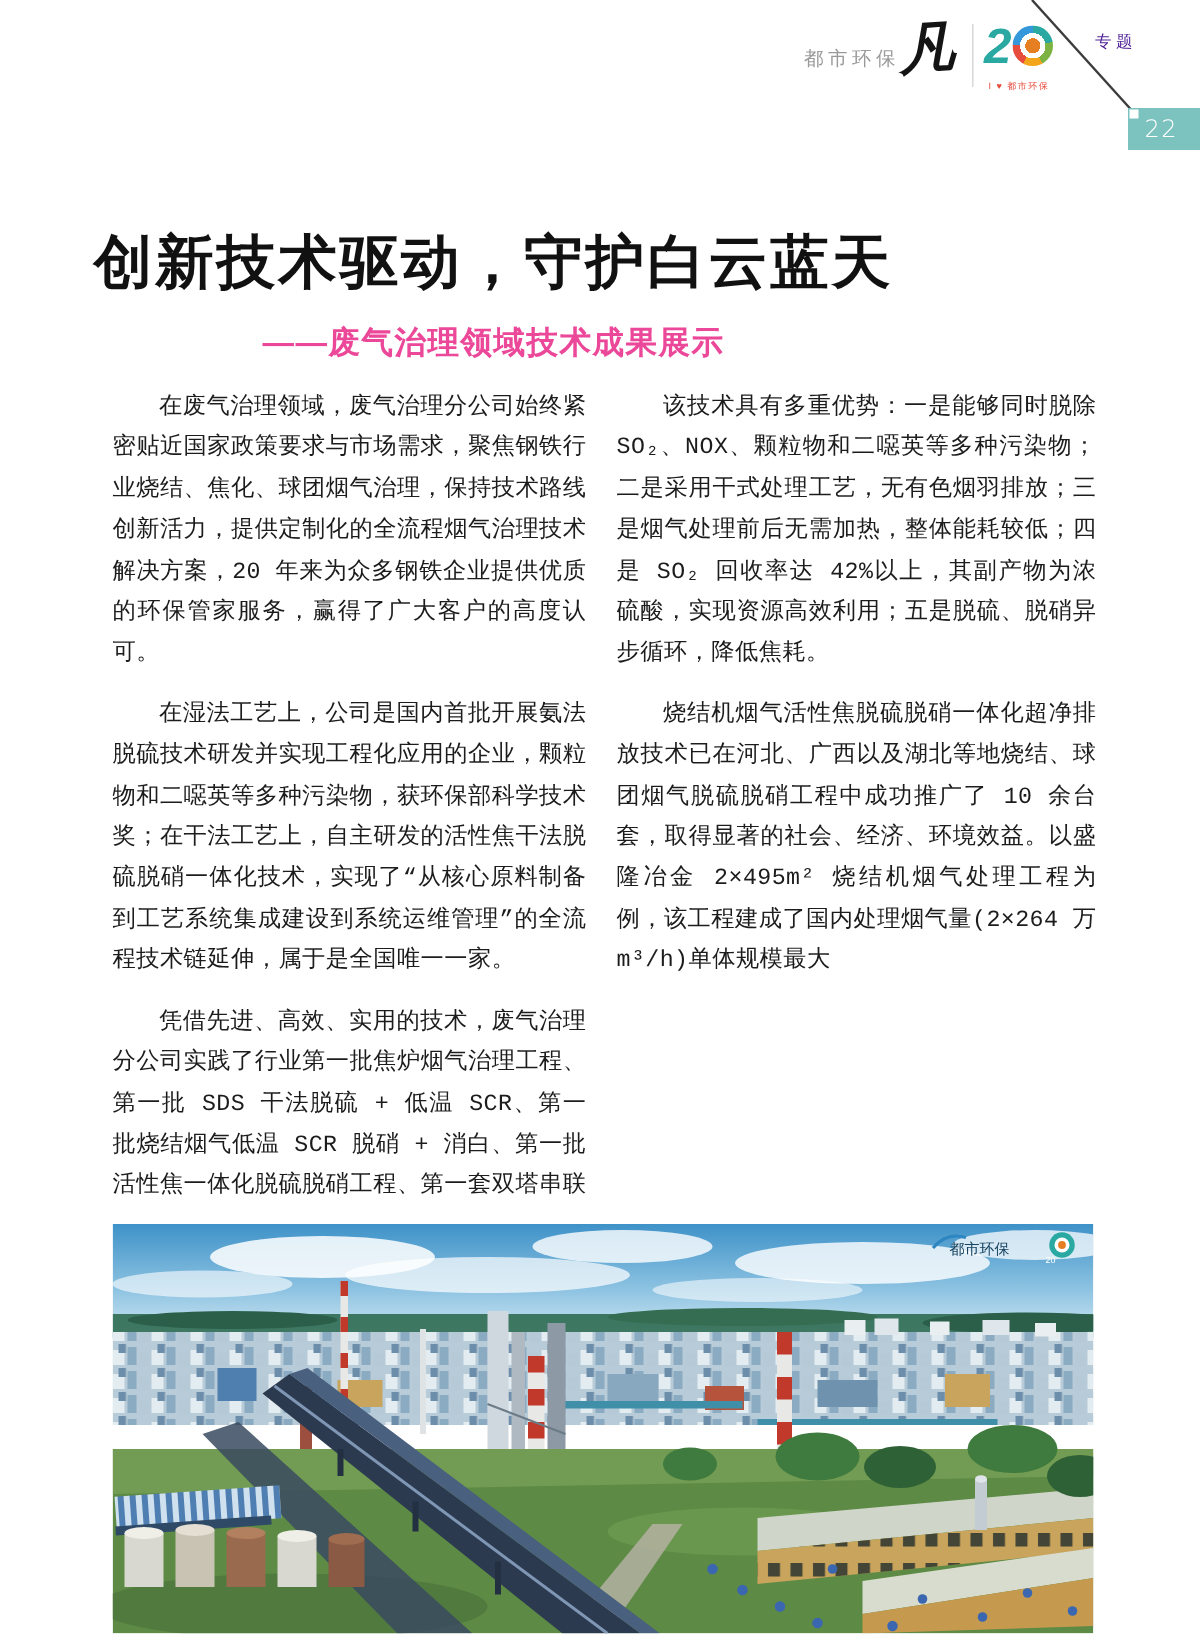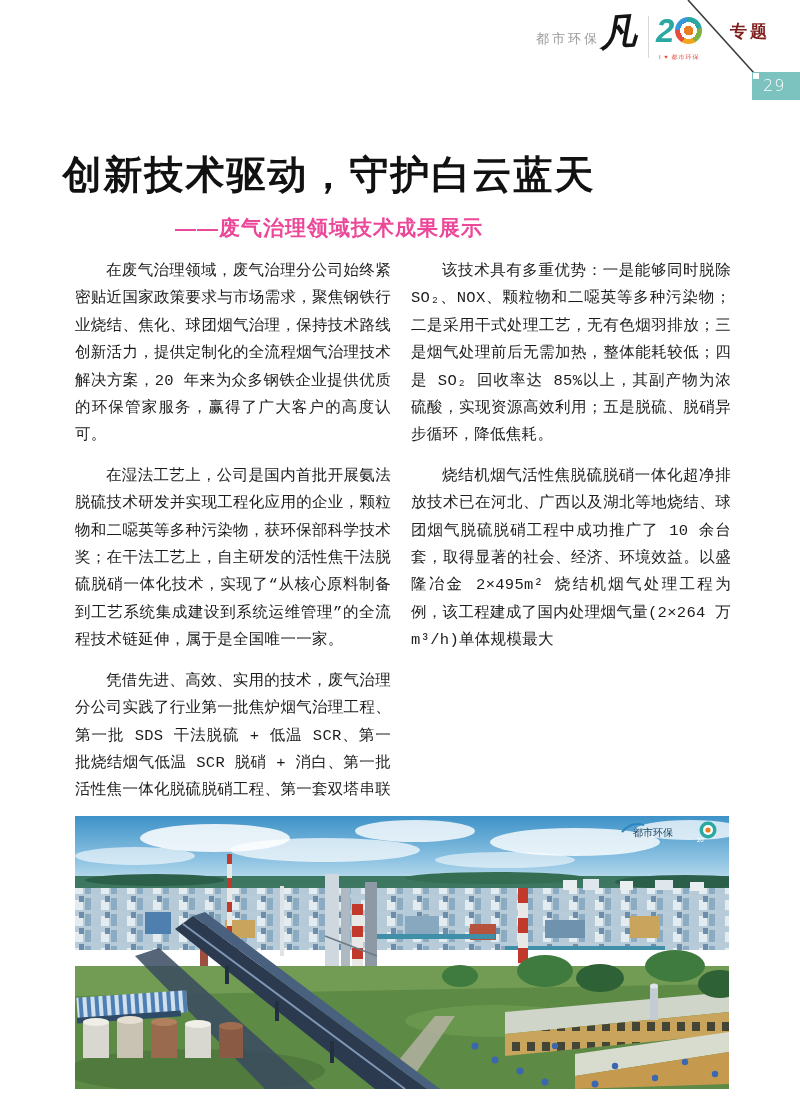--- a/index.html
+++ b/index.html
@@ -16,21 +16,21 @@
   .head-divider { position:absolute; left:648px; top:16px; width:1px; height:42px; background:#d8d8d8; }
   .logo20 { position:absolute; left:656px; top:14px; display:flex; align-items:center; }
   .logo20 .two { font-size:33px; font-weight:bold; font-style:italic; color:#2aa9a2; line-height:1; }
   .logo20 .zero {
     display:inline-block; width:27px; height:27px; border-radius:50%; margin-left:1px;
     background:
       radial-gradient(circle at 50% 50%, #e67e22 0 5px, #ffffff 5px 8.5px, rgba(0,0,0,0) 8.5px),
       conic-gradient(#2aa9a2 0 22%, #7cb342 22% 42%, #f3a51c 42% 58%, #e74c3c 58% 76%, #3498db 76% 100%);
   }
   .logo-tagline { position:absolute; left:659px; top:53px; font-size:6px; color:#e74c3c; letter-spacing:1px; white-space:nowrap; }
-  .section-label { position:absolute; left:730px; top:20px; font-size:17px; font-weight:bold; color:#7f1d1d; letter-spacing:3px; }
+  .section-label { position:absolute; left:730px; top:20px; font-size:11px; font-weight:normal; color:#4c1d95; letter-spacing:3px; }
   .diag-svg { position:absolute; left:0; top:0; width:800px; height:110px; pointer-events:none; }
   .page-badge { position:absolute; left:752px; top:72px; width:48px; height:28px; background:#7cc2be; }
   .page-badge .notch { position:absolute; left:1px; top:1px; width:6px; height:6px; background:#ffffff; }
   .page-badge .num { position:absolute; left:11px; top:4px; font-size:16px; font-weight:300; color:#ffffff; font-family:"DejaVu Sans", sans-serif; letter-spacing:1px; }
 
   
   .title-block { position:absolute; left:0; top:148px; width:658px; text-align:center; }
   .title-block h1 { font-size:39px; font-weight:800; color:#111; letter-spacing:2px; }
   .title-block h2 { font-size:21px; font-weight:600; color:#ec4899; margin-top:12px; letter-spacing:1px; }
 
@@ -62,37 +62,37 @@
     <span class="two">2</span>
     <span class="zero"></span>
   </span>
   <span class="logo-tagline">I ♥ 都市环保</span>
   <span class="section-label">专题</span>
   <svg class="diag-svg">
     <line x1="688" y1="0" x2="754" y2="73" stroke="#3c3c3c" stroke-width="1.6"></line>
   </svg>
   <div class="page-badge">
     <span class="notch"></span>
-    <span class="num">29</span>
+    <span class="num">22</span>
   </div>
 
   <div class="title-block">
     <h1>创新技术驱动，守护白云蓝天</h1>
     <h2>——废气治理领域技术成果展示</h2>
   </div>
 
   <div class="columns">
     <div class="col left">
       <p class="indent">在废气治理领域，废气治理分公司始终紧密贴近国家政策要求与市场需求，聚焦钢铁行业烧结、焦化、球团烟气治理，保持技术路线创新活力，提供定制化的全流程烟气治理技术解决方案，20 年来为众多钢铁企业提供优质的环保管家服务，赢得了广大客户的高度认可。</p>
       <p class="indent">在湿法工艺上，公司是国内首批开展氨法脱硫技术研发并实现工程化应用的企业，颗粒物和二噁英等多种污染物，获环保部科学技术奖；在干法工艺上，自主研发的活性焦干法脱硫脱硝一体化技术，实现了“从核心原料制备到工艺系统集成建设到系统运维管理”的全流程技术链延伸，属于是全国唯一一家。</p>
       <p class="indent">凭借先进、高效、实用的技术，废气治理分公司实践了行业第一批焦炉烟气治理工程、第一批 SDS 干法脱硫 + 低温 SCR、第一批烧结烟气低温 SCR 脱硝 + 消白、第一批活性焦一体化脱硫脱硝工程、第一套双塔串联技术等新技术的开发和应用，为打赢蓝天保卫战提供了坚实的技术保障。</p>
 
     </div>
     <div class="col right">
-      <p class="indent">该技术具有多重优势：一是能够同时脱除 SO₂、NOX、颗粒物和二噁英等多种污染物；二是采用干式处理工艺，无有色烟羽排放；三是烟气处理前后无需加热，整体能耗较低；四是 SO₂ 回收率达 85%以上，其副产物为浓硫酸，实现资源高效利用；五是脱硫、脱硝异步循环，降低焦耗。</p>
+      <p class="indent">该技术具有多重优势：一是能够同时脱除 SO₂、NOX、颗粒物和二噁英等多种污染物；二是采用干式处理工艺，无有色烟羽排放；三是烟气处理前后无需加热，整体能耗较低；四是 SO₂ 回收率达 42%以上，其副产物为浓硫酸，实现资源高效利用；五是脱硫、脱硝异步循环，降低焦耗。</p>
       <p class="indent">烧结机烟气活性焦脱硫脱硝一体化超净排放技术已在河北、广西以及湖北等地烧结、球团烟气脱硫脱硝工程中成功推广了 10 余台套，取得显著的社会、经济、环境效益。以盛隆冶金 2×495m² 烧结机烟气处理工程为例，该工程建成了国内处理烟气量(2×264 万 m³/h)单体规模最大</p>
     </div>
   </div>
 
   <figure class="photo">
     <svg viewBox="0 0 654 273" preserveAspectRatio="none">
       <defs>
         <linearGradient id="skyGrad" x1="0" y1="0" x2="0" y2="1">
           <stop offset="0" stop-color="#3e92c8"></stop>
           <stop offset="0.55" stop-color="#8ec3e2"></stop>

